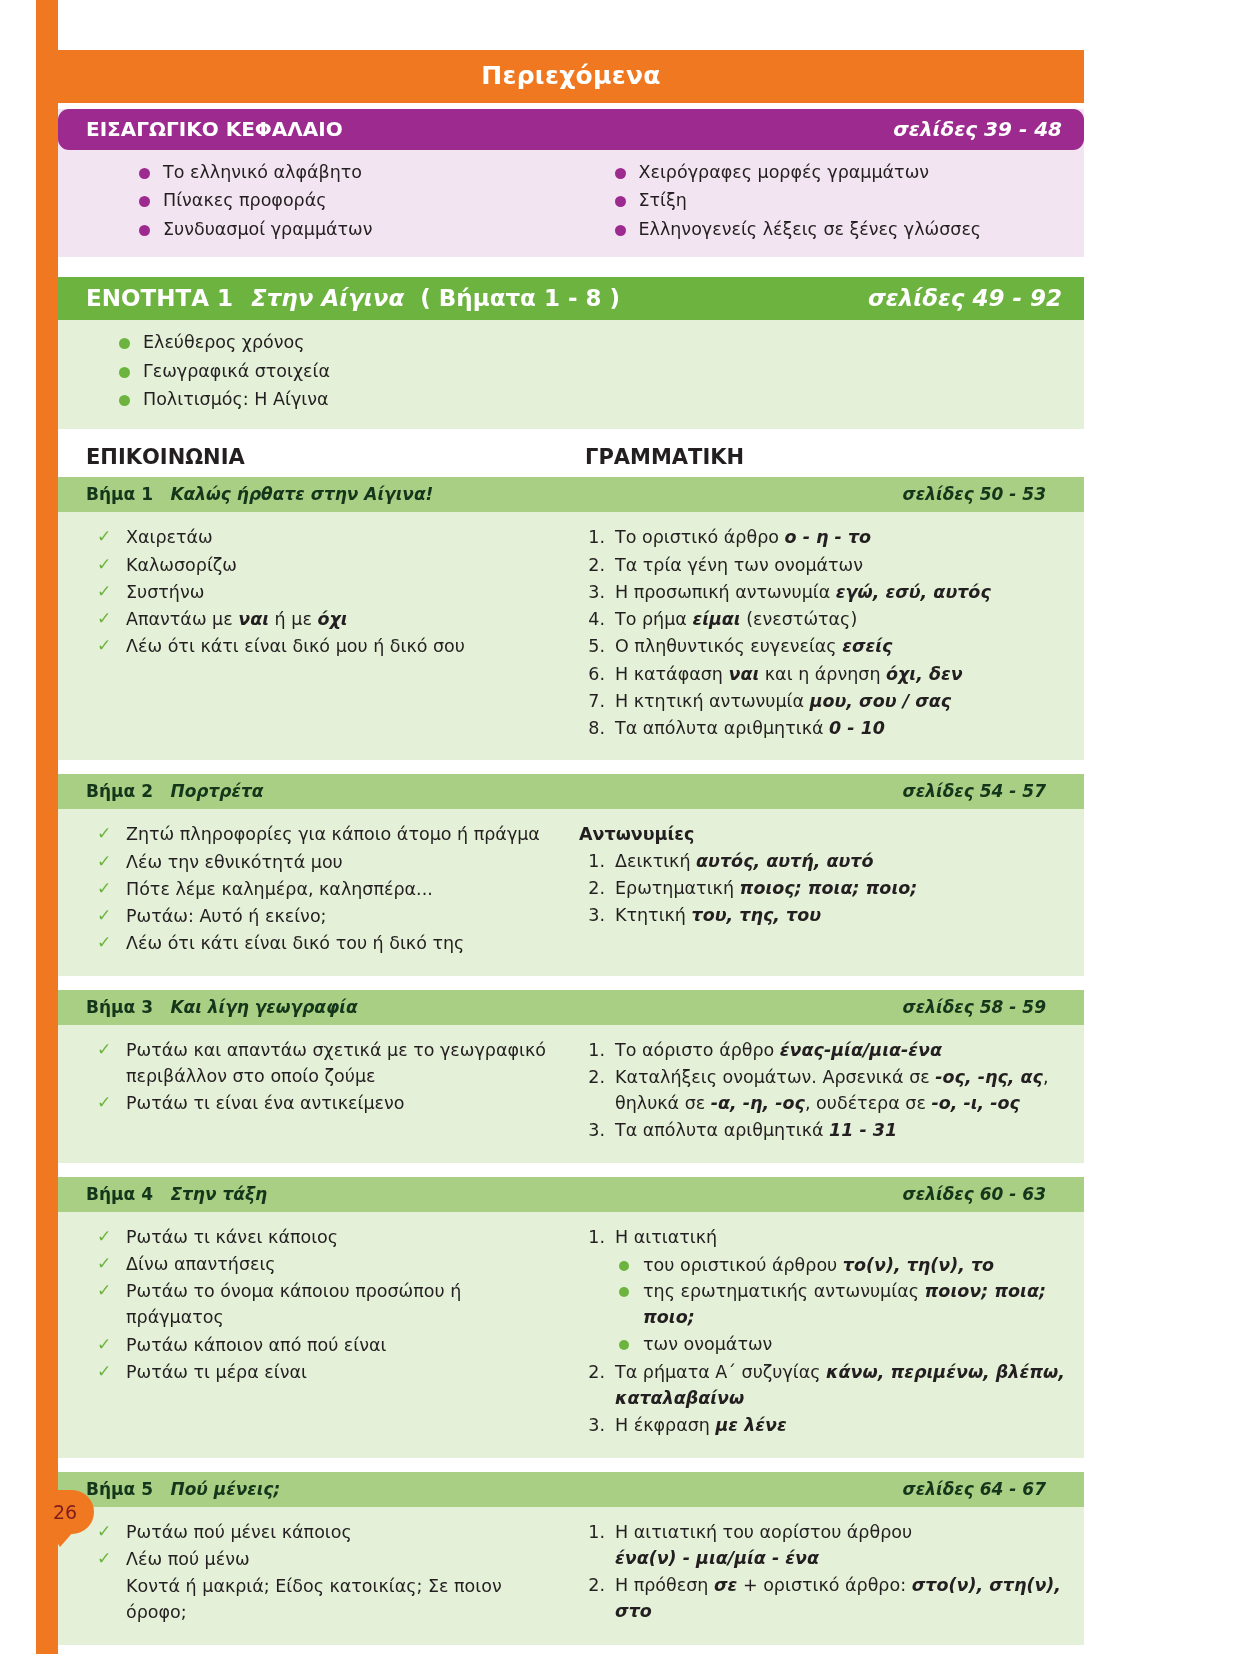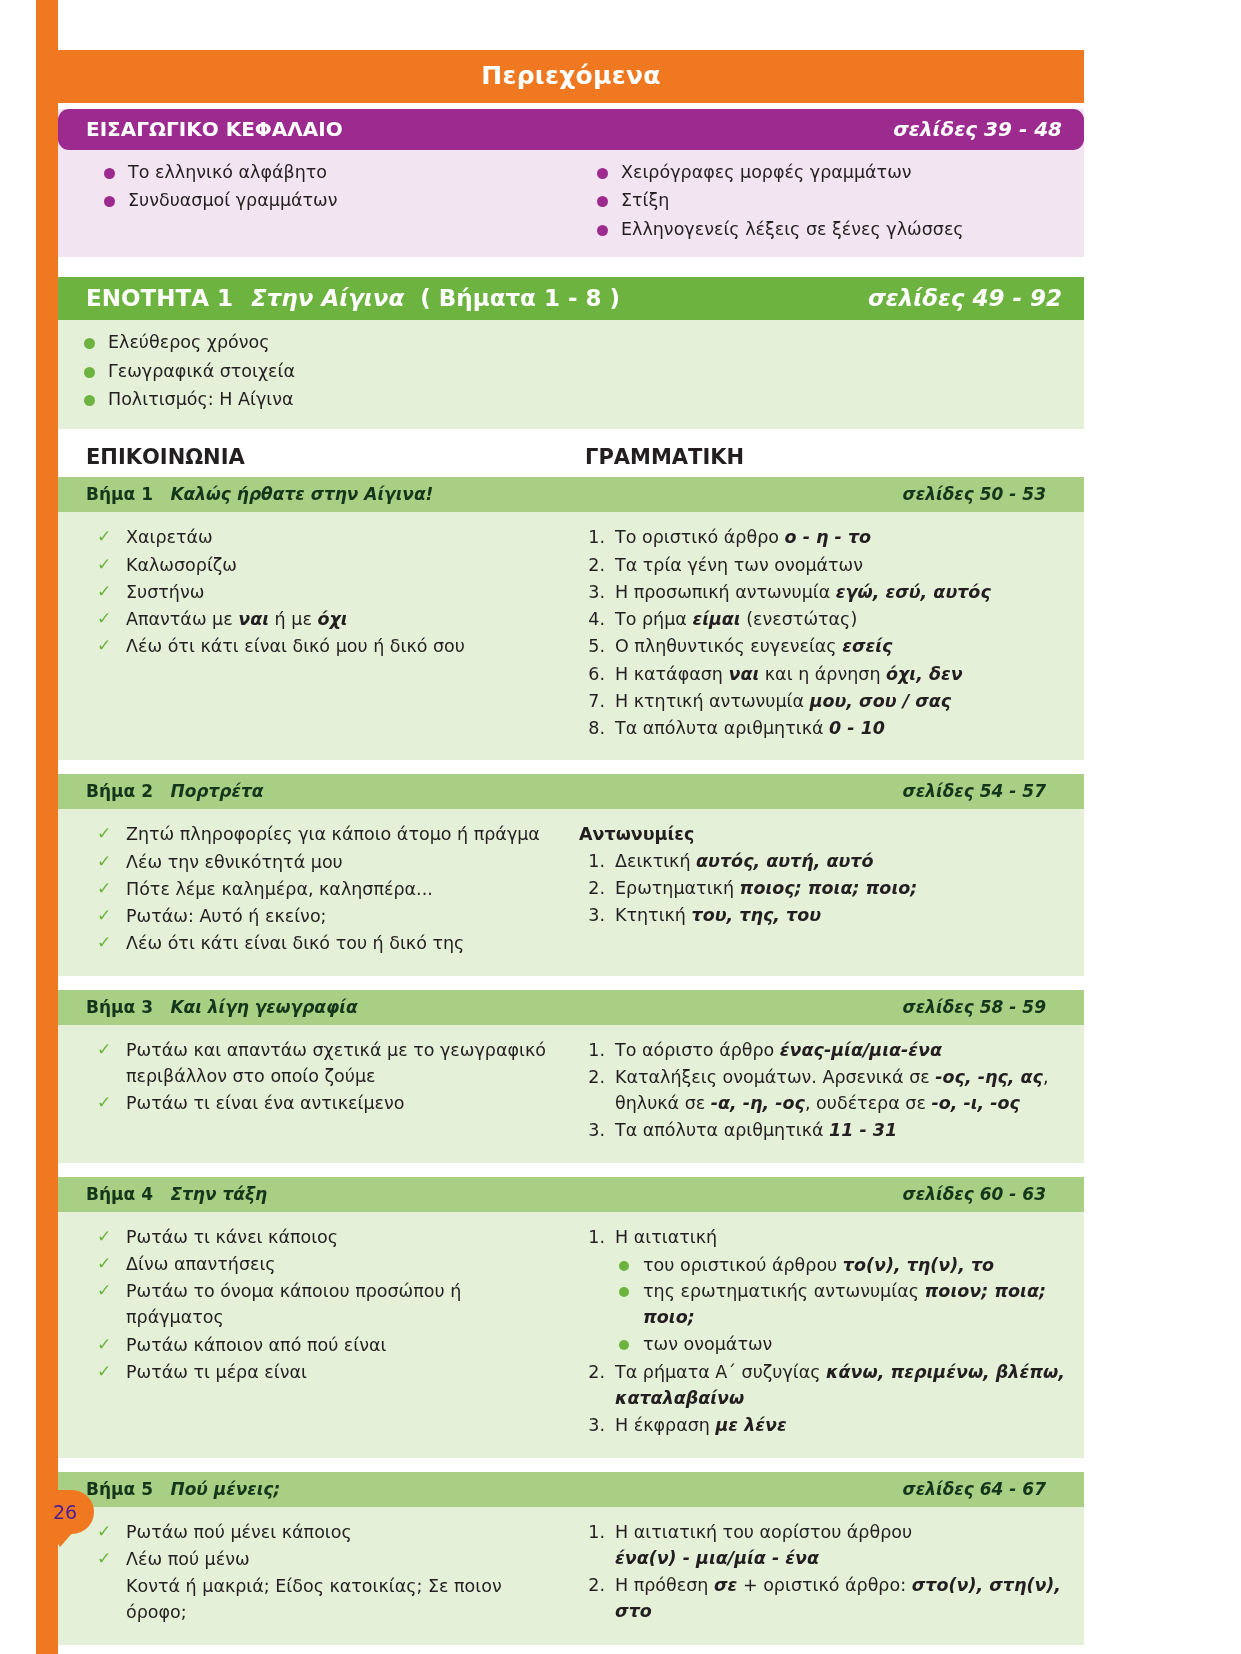--- a/index.html
+++ b/index.html
@@ -60,20 +60,21 @@
     padding: 8px 22px 9px 28px;
     display: flex;
     justify-content: space-between;
     align-items: center;
     border-radius: 11px;
   }
   .intro-title .pages { font-style: italic; font-weight: bold; }
   .two-col {
     display: flex;
     padding: 10px 0 0 0;
+    margin-left: 35px;
   }
   .two-col .col { width: 50%; box-sizing: border-box; }
   .col.left { padding-left: 40px; }
   .col.right { padding-left: 20px; }
 
   ul.dots { list-style: none; margin: 0; padding: 0; }
   ul.dots li {
     position: relative;
     padding-left: 30px;
     font-size: 17.5px;
@@ -211,21 +212,21 @@
 
   
   .page-badge {
     position: absolute;
     left: 36px;
     top: 1490px;
     width: 58px;
     height: 44px;
     background: #f07820;
     border-radius: 22px;
-    color: #4c1d95;
+    color: #7f1d1d;
     font-size: 19px;
     display: flex;
     align-items: center;
     justify-content: center;
   }
   .page-badge:after {
     content: "";
     position: absolute;
     left: 14px;
     bottom: -13px;
@@ -247,20 +248,21 @@
 
     <div class="intro-block">
       <div class="intro-title">
         <span>ΕΙΣΑΓΩΓΙΚΟ ΚΕΦΑΛΑΙΟ</span>
         <span class="pages">σελίδες 39 - 48</span>
       </div>
       <div class="two-col">
         <div class="col left">
           <ul class="dots purple">
             <li><span class="bullet"></span><span>Το ελληνικό αλφάβητο</span></li>
+            <li><span class="bullet"></span><span>Πίνακες προφοράς</span></li>
             <li><span class="bullet"></span><span>Συνδυασμοί γραμμάτων</span></li>
           </ul>
         </div>
         <div class="col right">
           <ul class="dots purple">
             <li><span class="bullet"></span><span>Χειρόγραφες μορφές γραμμάτων</span></li>
             <li><span class="bullet"></span><span>Στίξη</span></li>
             <li><span class="bullet"></span><span>Ελληνογενείς λέξεις σε ξένες γλώσσες</span></li>
           </ul>
         </div>

